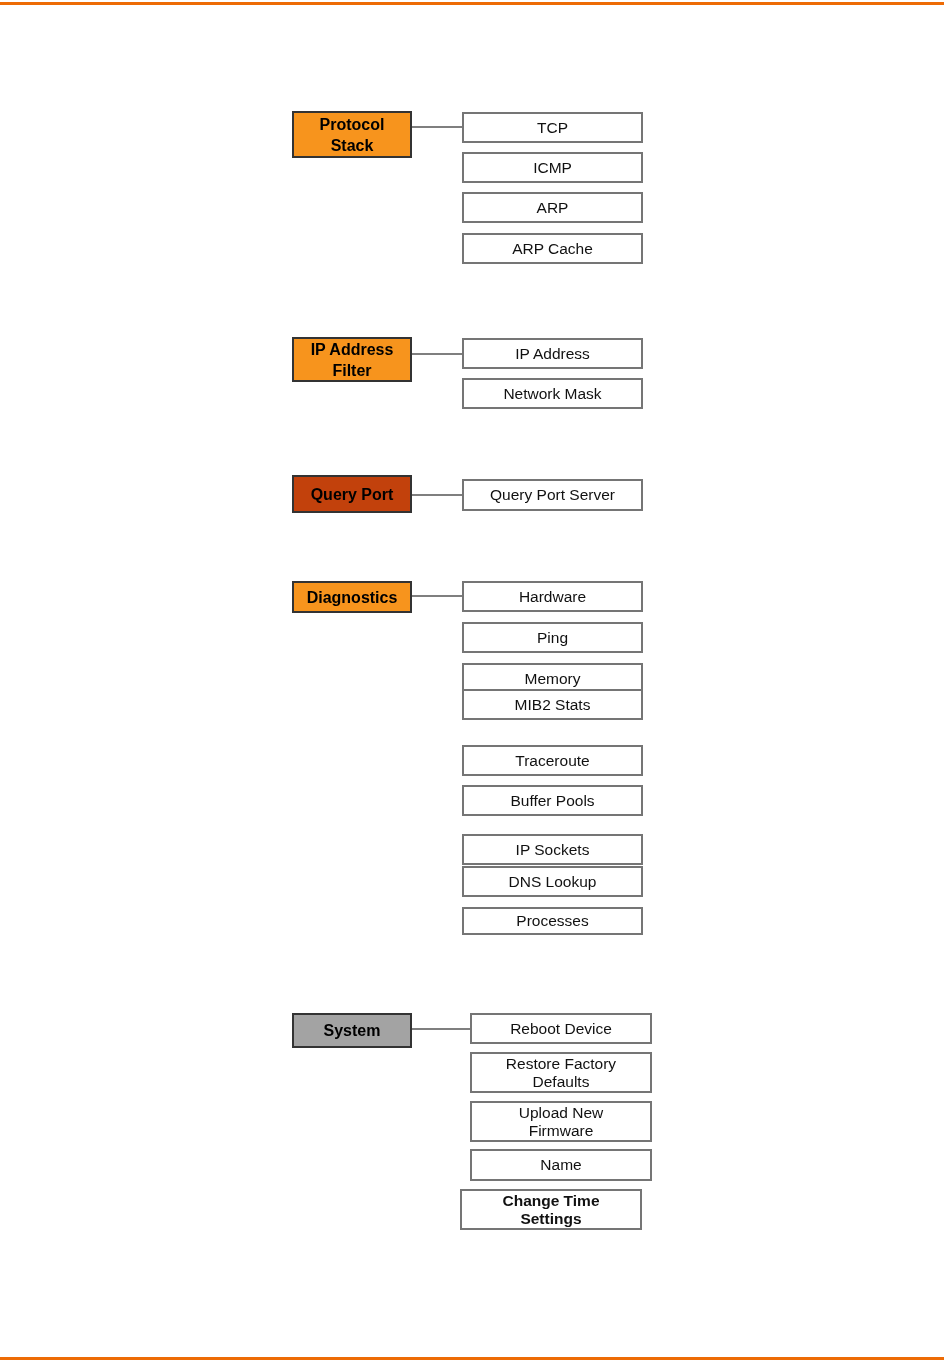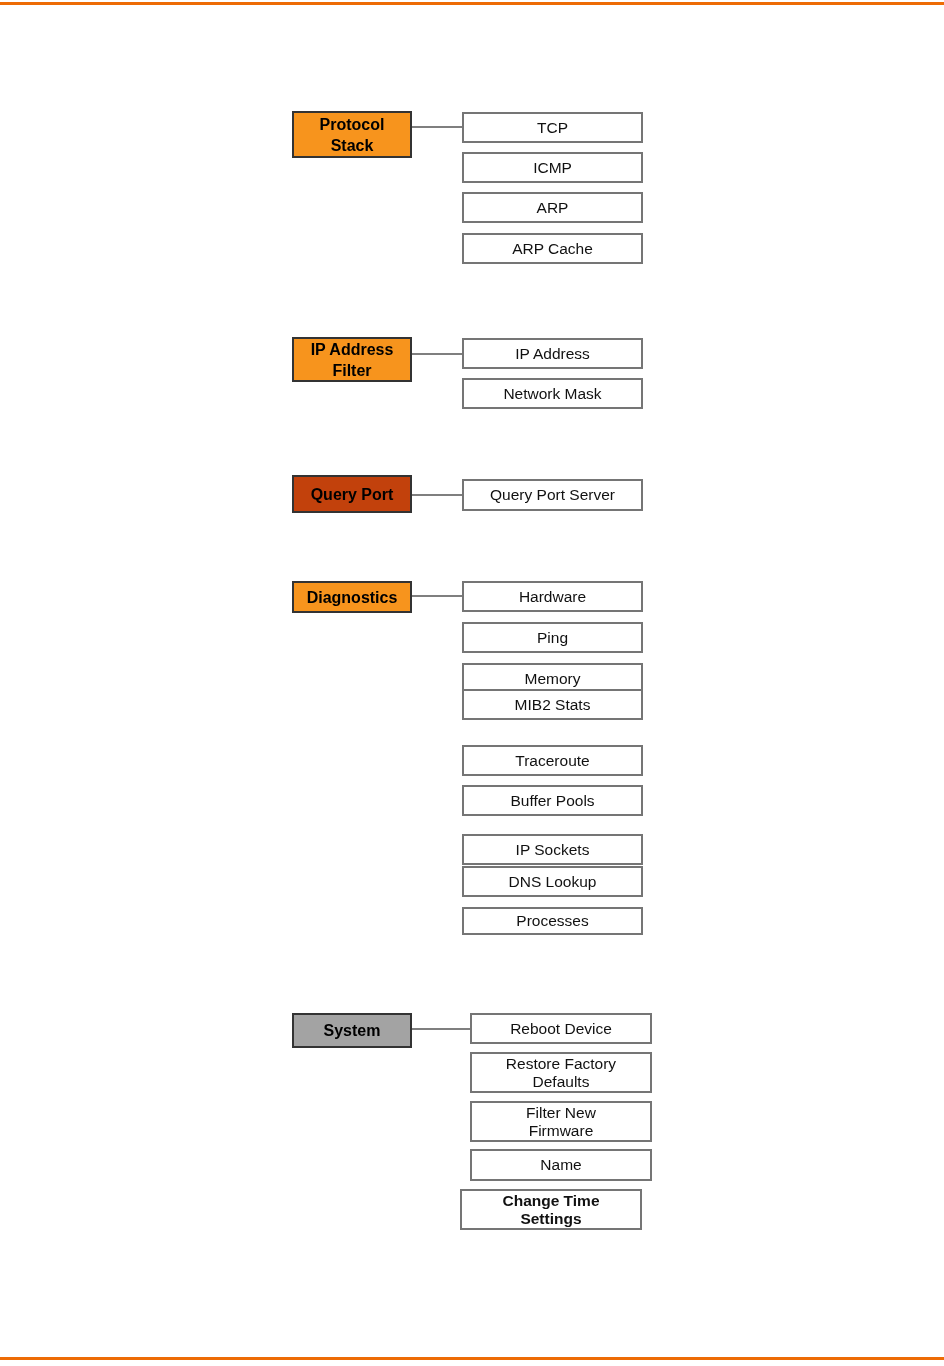--- a/index.html
+++ b/index.html
@@ -112,21 +112,21 @@
           <span>System</span>
         </div>
         <div class="cbox" style="left: 178px; top: 0px; width: 182px; height: 31px; border-color: rgb(117, 117, 117);">
           <span>Reboot Device</span>
         </div>
         <div class="cbox" style="left: 178px; top: 39px; width: 182px; height: 41px; border-color: rgb(117, 117, 117);">
           <span>Restore Factory
 Defaults</span>
         </div>
         <div class="cbox" style="left: 178px; top: 88px; width: 182px; height: 41px; border-color: rgb(117, 117, 117);">
-          <span>Filter New
+          <span>Upload New
 Firmware</span>
         </div>
         <div class="cbox" style="left: 178px; top: 136px; width: 182px; height: 32px; border-color: rgb(117, 117, 117);">
           <span>Name</span>
         </div>
         <div class="cbox" style="left: 168px; top: 176px; width: 182px; height: 41px; border-color: rgb(117, 117, 117); font-weight: bold;">
           <span>Change Time
 Settings</span>
         </div>
       </div>

